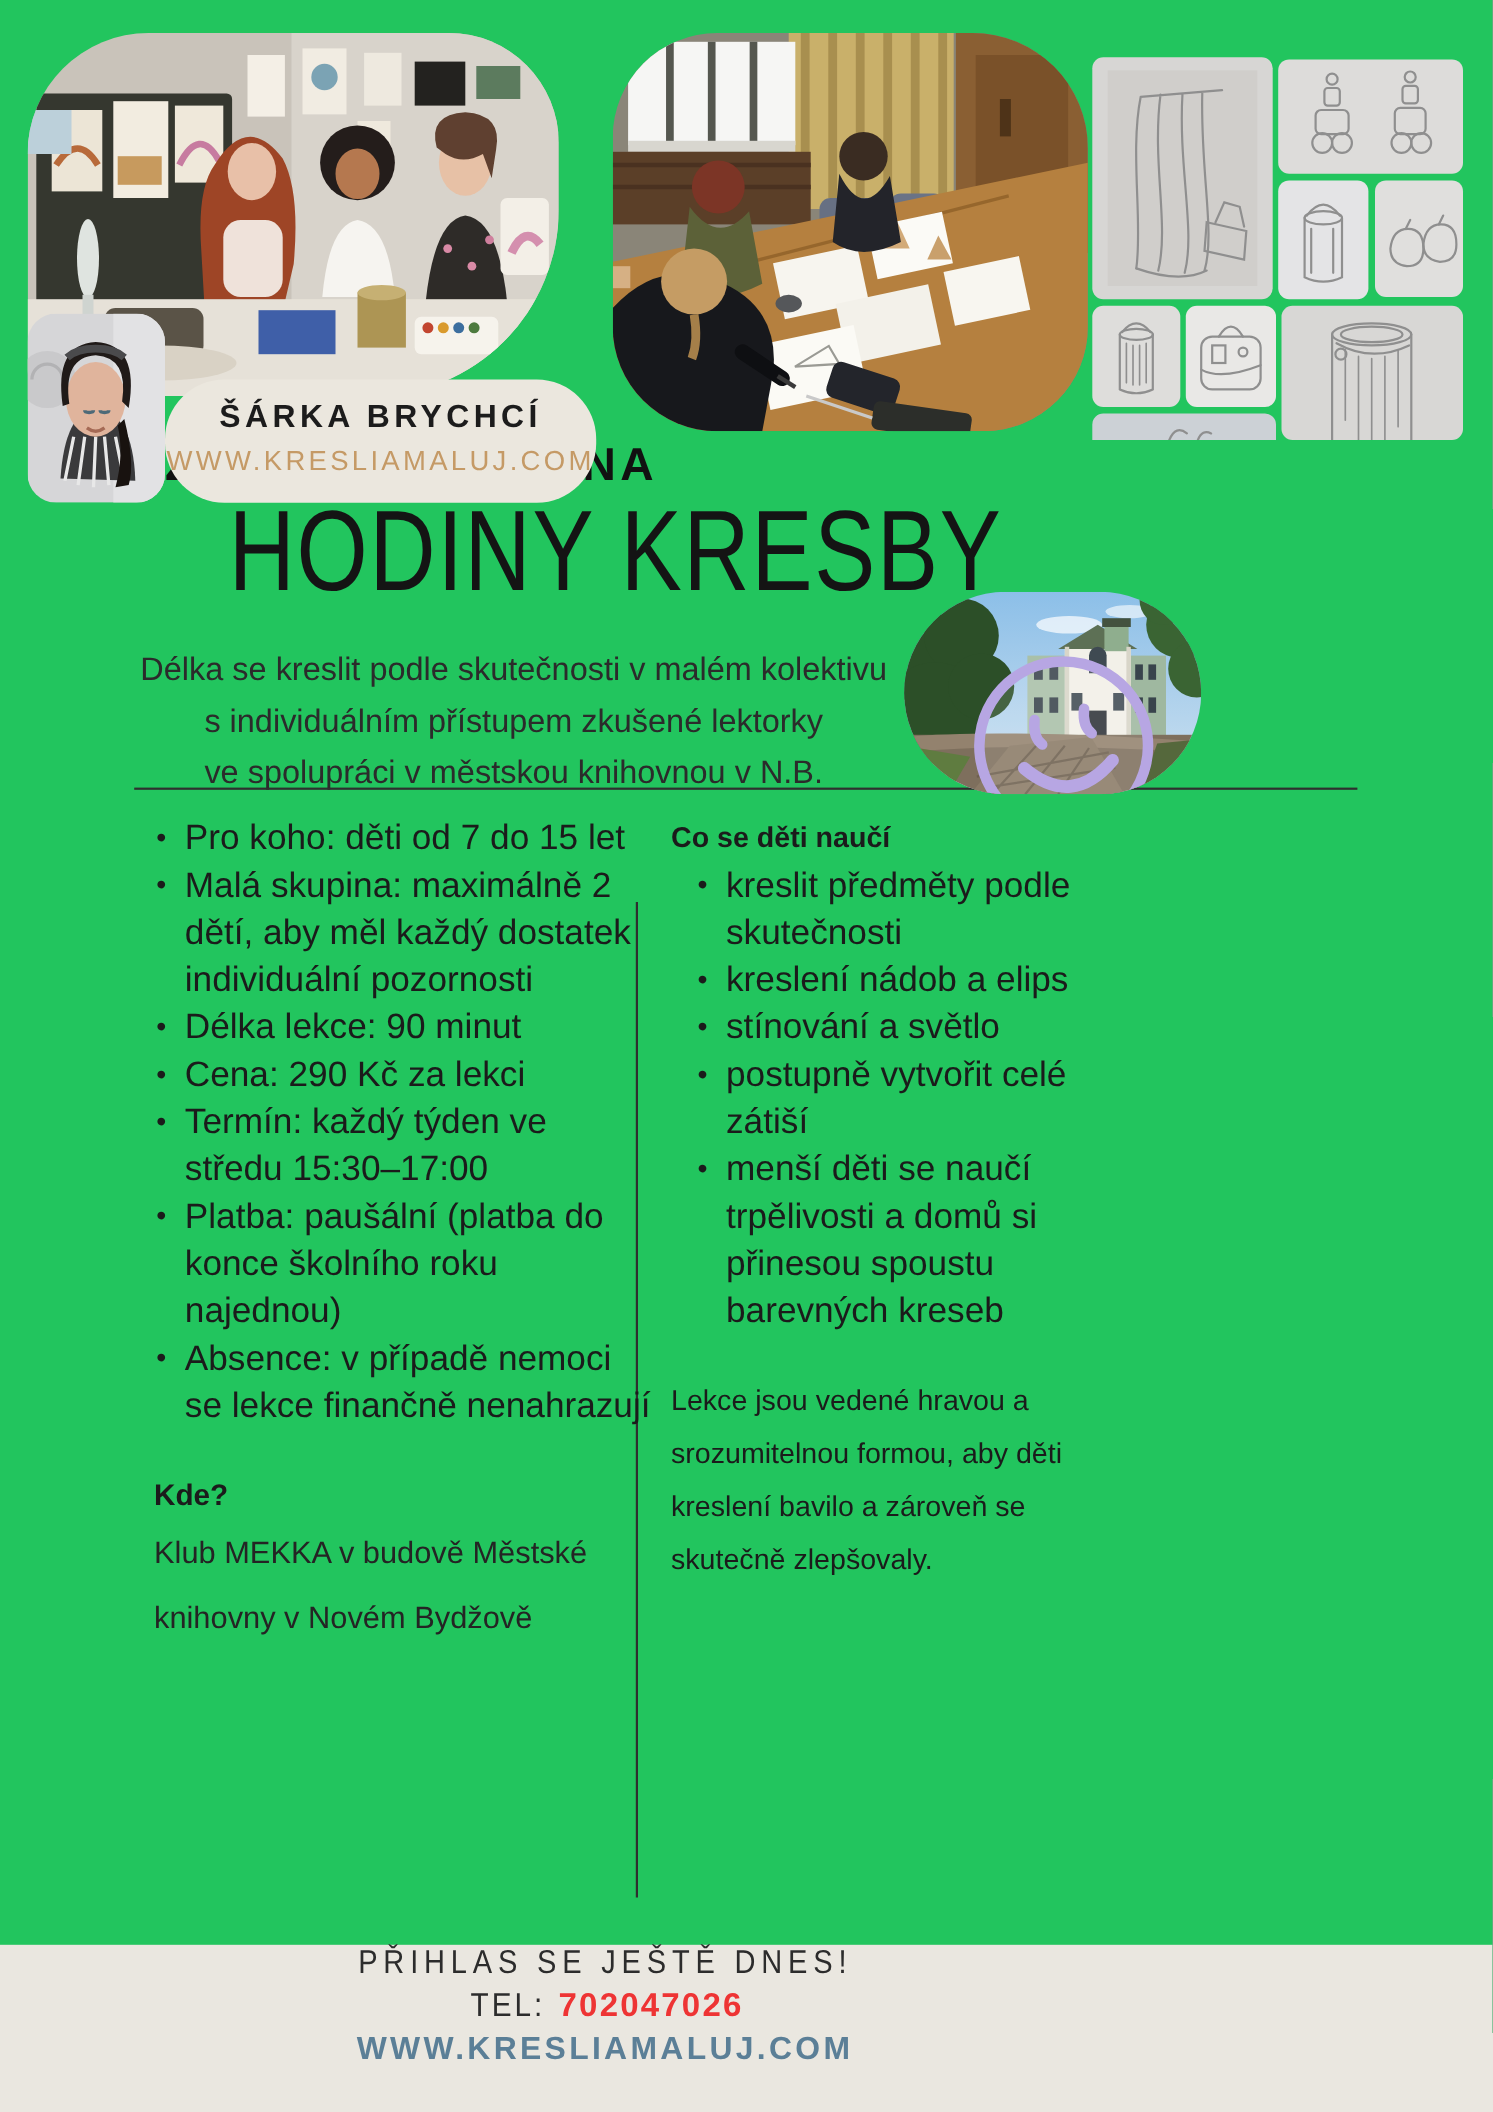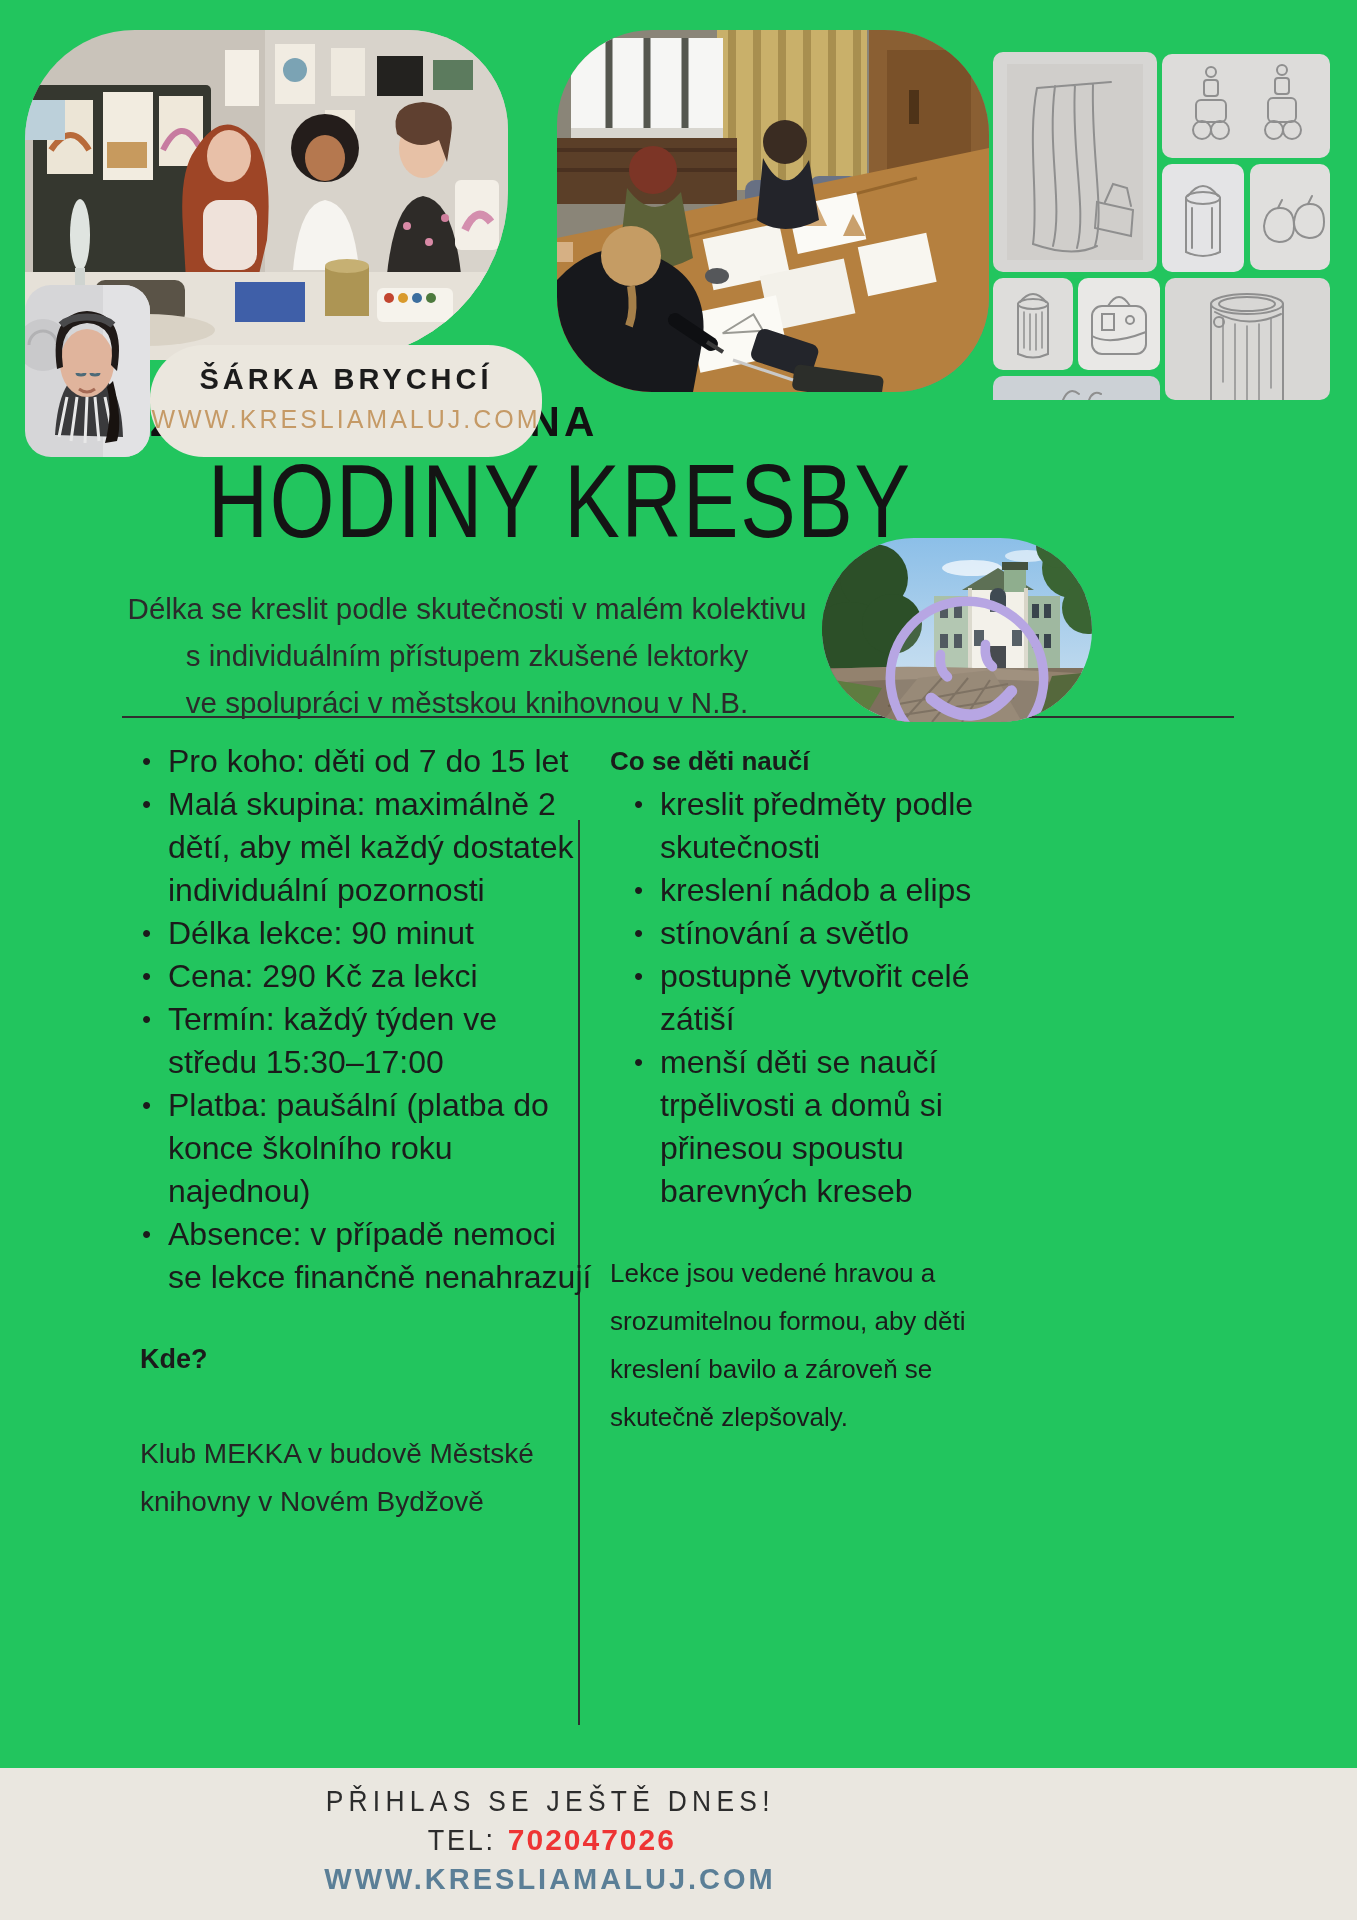--- a/index.html
+++ b/index.html
@@ -50,27 +50,27 @@
 
   
   .col-left{left:140px;top:740px;width:452px;}
   .col-right{left:610px;top:740px;width:432px;}
   ul.blist{list-style:none;margin:0;padding:0;}
   ul.blist li{position:relative;padding-left:28px;font-weight:400;font-size:32px;line-height:43px;color:#1b1b1b;}
   ul.blist li::before{content:"\2022";position:absolute;left:2px;top:0;font-size:26px;color:#1b1b1b;}
   .col-right ul.blist{margin-left:22px;}
   .col-head{font-weight:700;font-size:26px;line-height:43px;color:#1b1b1b;}
   .kde-head{margin-top:38px;font-weight:700;font-size:27px;line-height:45px;color:#1b1b1b;}
-  .kde-text{width:440px;font-weight:400;font-size:28px;line-height:48px;color:#242424;margin-top:48px;}
+  .kde-text{width:440px;font-weight:400;font-size:28px;line-height:59px;color:#242424;}
   .closing{margin-top:36px;font-weight:400;font-size:26px;line-height:48px;color:#1b1b1b;}
 
   
   .footer{left:0;top:1768px;width:1357px;height:152px;background:#eae7e0;}
   .footer-inner{position:absolute;left:0;top:0;width:1100px;text-align:center;}
-  .footer-cta{padding-top:16px;font-size:30px;color:#2c2c2c;}
+  .footer-cta{font-size:30px;color:#2c2c2c;}
   .footer-cta span{display:inline-block;letter-spacing:6px;transform:scaleX(0.88);}
   .footer-tel{margin-top:5px;font-size:30px;color:#2c2c2c;}
   .tel-label{display:inline-block;letter-spacing:3px;transform:scaleX(0.9);}
   .tel-number{font-weight:700;letter-spacing:2px;color:#ee3434;}
   .footer-url{margin-top:6px;font-size:29px;font-weight:700;letter-spacing:3px;color:#5b7f97;}
 
   .sk{stroke:#8f8f8f;fill:none;stroke-width:2;stroke-linecap:round;}
 </style>
 </head>
 <body>

